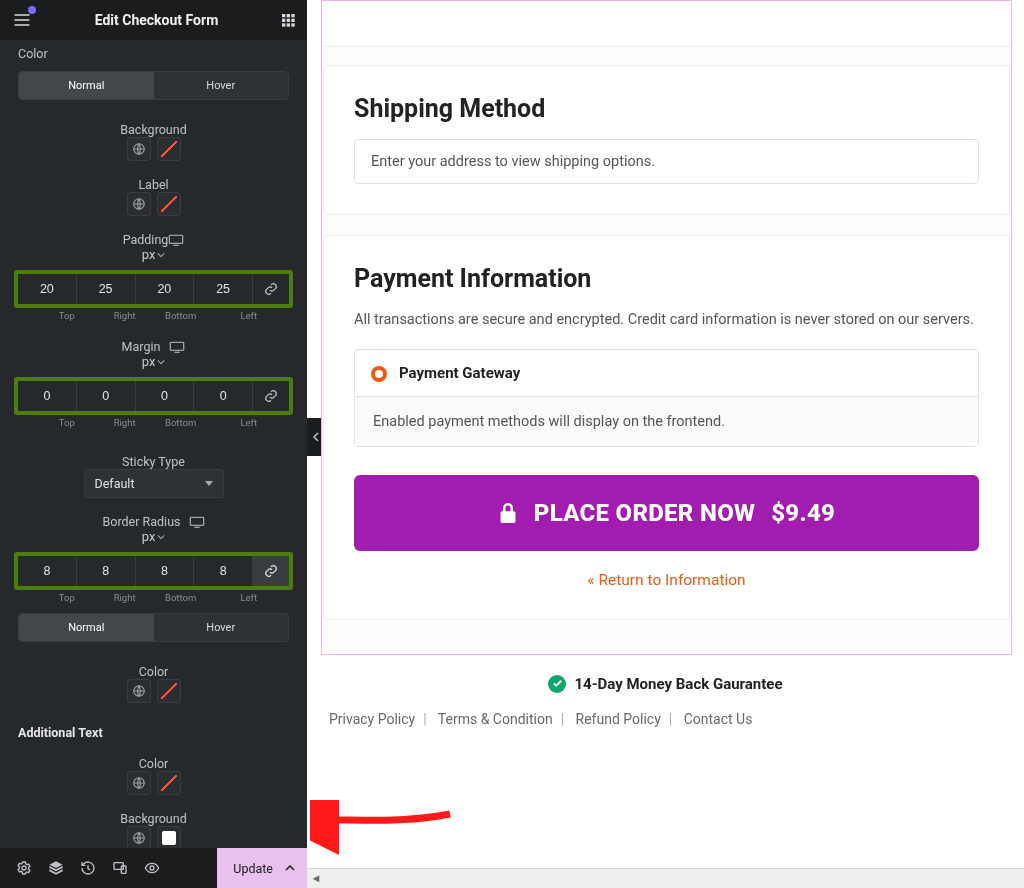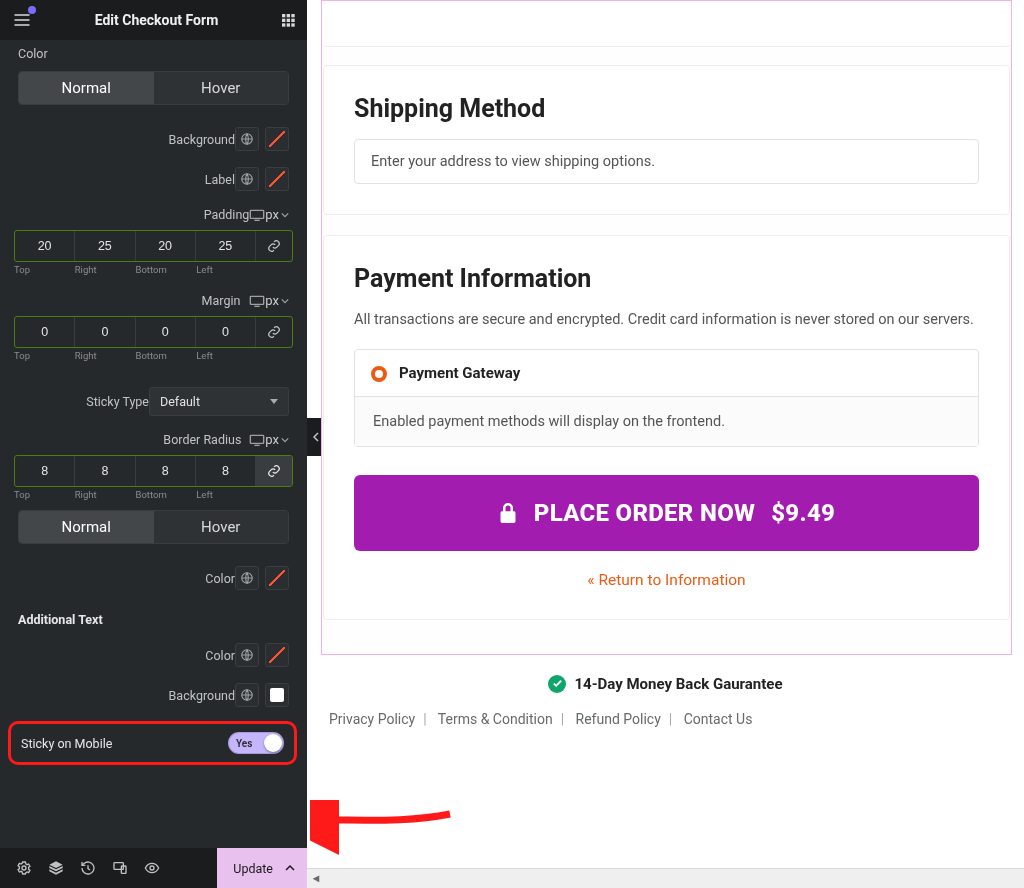--- a/index.html
+++ b/index.html
@@ -34,27 +34,27 @@
   .panel-body::-webkit-scrollbar { width:6px; }
   .panel-body::-webkit-scrollbar-thumb { background:#555; border-radius:3px;}
 
   .row-label { padding: 10px 18px; font-size:12.5px; color:#c0c2c4;}
 
   .tabs2 {
     display:flex; margin: 0 18px 14px 18px;
     border:1px solid #3a3d40; border-radius:4px; overflow:hidden;
   }
   .tabs2 > div {
-    flex:1; text-align:center; padding:7px 0; font-size:15px; cursor:pointer;
+    flex:1; text-align:center; padding:7px 0; font-size:11px; cursor:pointer;
     color:#d8d9da; background:#2f3235;
   }
   .tabs2 > div.active { background:#44474a; color:#fff;}
 
   .prop-line {
-    display:flex; align-items:center; justify-content:flex-end; padding: 8px 18px;
+    display:flex; align-items:center; justify-content:flex-end; padding: 8px 18px; flex-direction: column;
   }
   .prop-name { font-size:12.5px; color:#c0c2c4; }
   .prop-actions { display:flex; gap:6px; align-items:center;}
   .square-btn {
     width:24px; height:24px; border:1px solid #3b3e41; border-radius:3px;
     display:flex; align-items:center; justify-content:center; cursor:pointer;
     background:#2b2e31;
   }
   .square-btn.white-fill::after {
     content:""; width:14px; height:14px; background:#fff; border-radius:2px;
@@ -64,35 +64,35 @@
     content:""; position:absolute; left:2px; top:2px; right:2px; bottom:2px;
     background: linear-gradient(135deg, transparent 46%, #ff5232 46%, #ff5232 54%, transparent 54%);
   }
   .globe svg { width:14px; height:14px; }
   .monitor { width:16px; height:12px; }
   .monitor svg { width:16px; height:12px;}
   .unit-menu { display:flex; align-items:center; gap:2px; cursor:pointer;}
   .chev-down { width:8px; height:8px; }
 
   .spacing-grid {
-    display:flex; margin: 0 14px; border:1px solid #4d7c0f; border-radius:3px;
+    display:flex; margin: 0 14px; border:4px solid #4d7c0f; border-radius:3px;
     overflow:hidden;
   }
   .spacing-grid .cell {
     flex:1; text-align:center; border-right:1px solid #3a3d40;
   }
   .spacing-grid .cell:last-child { border-right:none; flex:0 0 36px; display:flex;align-items:center;justify-content:center;}
   .spacing-grid input {
     width:100%; border:none; background:transparent; color:#e4e5e6;
     text-align:center; font-size:12.5px; padding:8px 0;
   }
   .spacing-labels {
     display:flex; margin: 2px 14px 10px 14px;
   }
-  .spacing-labels span { flex:1; text-align:left; font-size:9.5px; color:#8a8c8f;}
+  .spacing-labels span { flex:1; text-align:right; font-size:9.5px; color:#8a8c8f;}
   .spacing-labels span:last-child { flex:0 0 36px;}
   .link-icon { width:14px; height:14px; }
 
   .select {
     width:140px; background:#2f3235; border:1px solid #3a3d40; border-radius:3px;
     color:#e0e1e2; font-size:12.5px; padding:6px 10px; display:flex; align-items:center; justify-content:space-between;
     cursor:pointer;
   }
   .caret { width:0;height:0;border-left:4px solid transparent;border-right:4px solid transparent;border-top:5px solid #aaa;}
 

